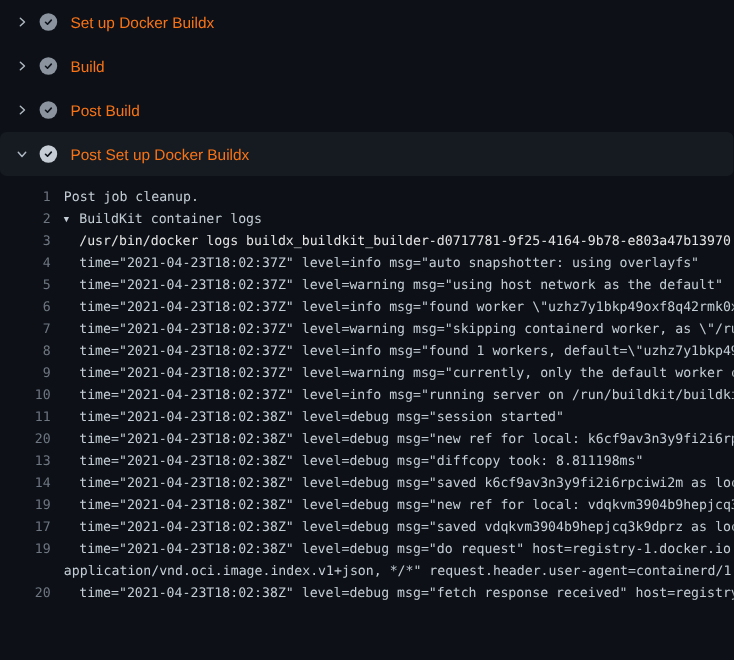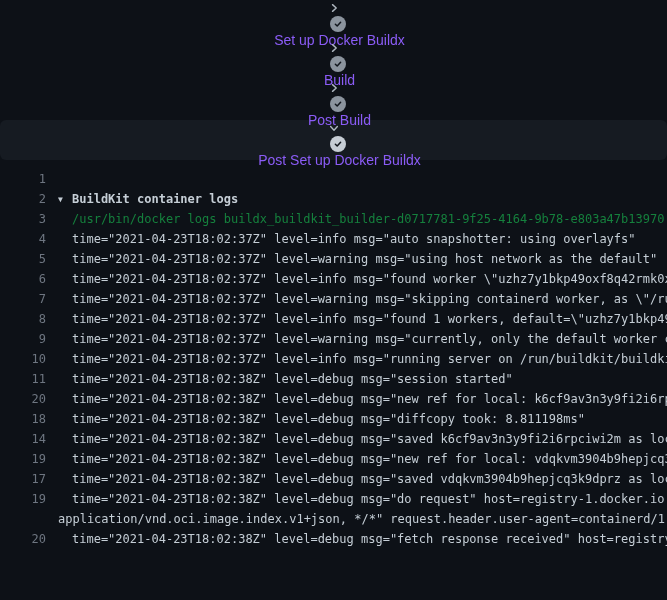--- a/index.html
+++ b/index.html
@@ -12,25 +12,24 @@
   }
   body { font-family: "Liberation Sans", sans-serif; }
 
   
   .steps-list { width: 667px; }
   .step-row {
     height: 40px;
     display: flex;
     align-items: center;
     padding: 0 12px 0 12px;
-    color: #8b5cf6;
+    color: #f97316;
     font-size: 14px;
     cursor: pointer;
     box-sizing: border-box;
-    flex-direction: column;
   }
   .step-row.expanded {
     background: #161b22;
     border-radius: 6px;
     text-align: center;
   }
   .chev {
     width: 16px; height: 16px;
     flex: none;
     display: flex; align-items: center; justify-content: center;
@@ -69,30 +68,30 @@
   .num {
     width: 46px;
     flex: none;
     text-align: right;
     color: #6e7681;
     cursor: pointer;
   }
   .text { margin-left: 12px; }
   .log-row.group .text { margin-left: 26px; }
   .log-row.wrap .text { margin-left: 12px; }
-  .log-row.command .text { color: #15803d; }
+  .log-row.command .text { color: #e5e5e5; }
   .toggle {
     flex: none;
     margin-left: 12px;
     width: 14px;
     font-size: 8px;
     color: #c5ced6;
     cursor: pointer;
   }
-  .log-row.has-toggle .text { margin-left: 0; font-weight: bold; }
+  .log-row.has-toggle .text { margin-left: 0; }
 </style>
 </head>
 <body>
 
 <div class="steps-list">
   <div class="step-row">
     <span class="chev">
       <svg width="12" height="12" viewBox="0 0 16 16" aria-hidden="true">
         <path d="M6 3.5 L11 8 L6 12.5" fill="none" stroke="currentColor" stroke-width="1.8" stroke-linecap="round" stroke-linejoin="round"></path>
       </svg>
@@ -144,20 +143,21 @@
         <path d="M3.8 8.4 L6.7 11.2 L12.2 5.2" fill="none" stroke="#11161d" stroke-width="2.4" stroke-linecap="round" stroke-linejoin="round"></path>
       </svg>
     </span>
     <span class="step-label">Post Set up Docker Buildx</span>
   </div>
 </div>
 <div class="log-area">
   <div class="log-row base">
     <span class="num">1</span>
     
+    <span class="text">Post job cleanup.</span>
   </div>
 
   <div class="log-row base has-toggle">
     <span class="num">2</span>
     <span class="toggle">▼</span>
     <span class="text">BuildKit container logs</span>
   </div>
 
   <div class="log-row group command">
     <span class="num">3</span>
@@ -214,21 +214,21 @@
     <span class="text">time="2021-04-23T18:02:38Z" level=debug msg="session started"</span>
   </div>
 
   <div class="log-row group">
     <span class="num">20</span>
     
     <span class="text">time="2021-04-23T18:02:38Z" level=debug msg="new ref for local: k6cf9av3n3y9fi2i6rpc</span>
   </div>
 
   <div class="log-row group">
-    <span class="num">18</span>
+    <span class="num">13</span>
     
     <span class="text">time="2021-04-23T18:02:38Z" level=debug msg="diffcopy took: 8.811198ms"</span>
   </div>
 
   <div class="log-row group">
     <span class="num">14</span>
     
     <span class="text">time="2021-04-23T18:02:38Z" level=debug msg="saved k6cf9av3n3y9fi2i6rpciwi2m as loca</span>
   </div>
 

